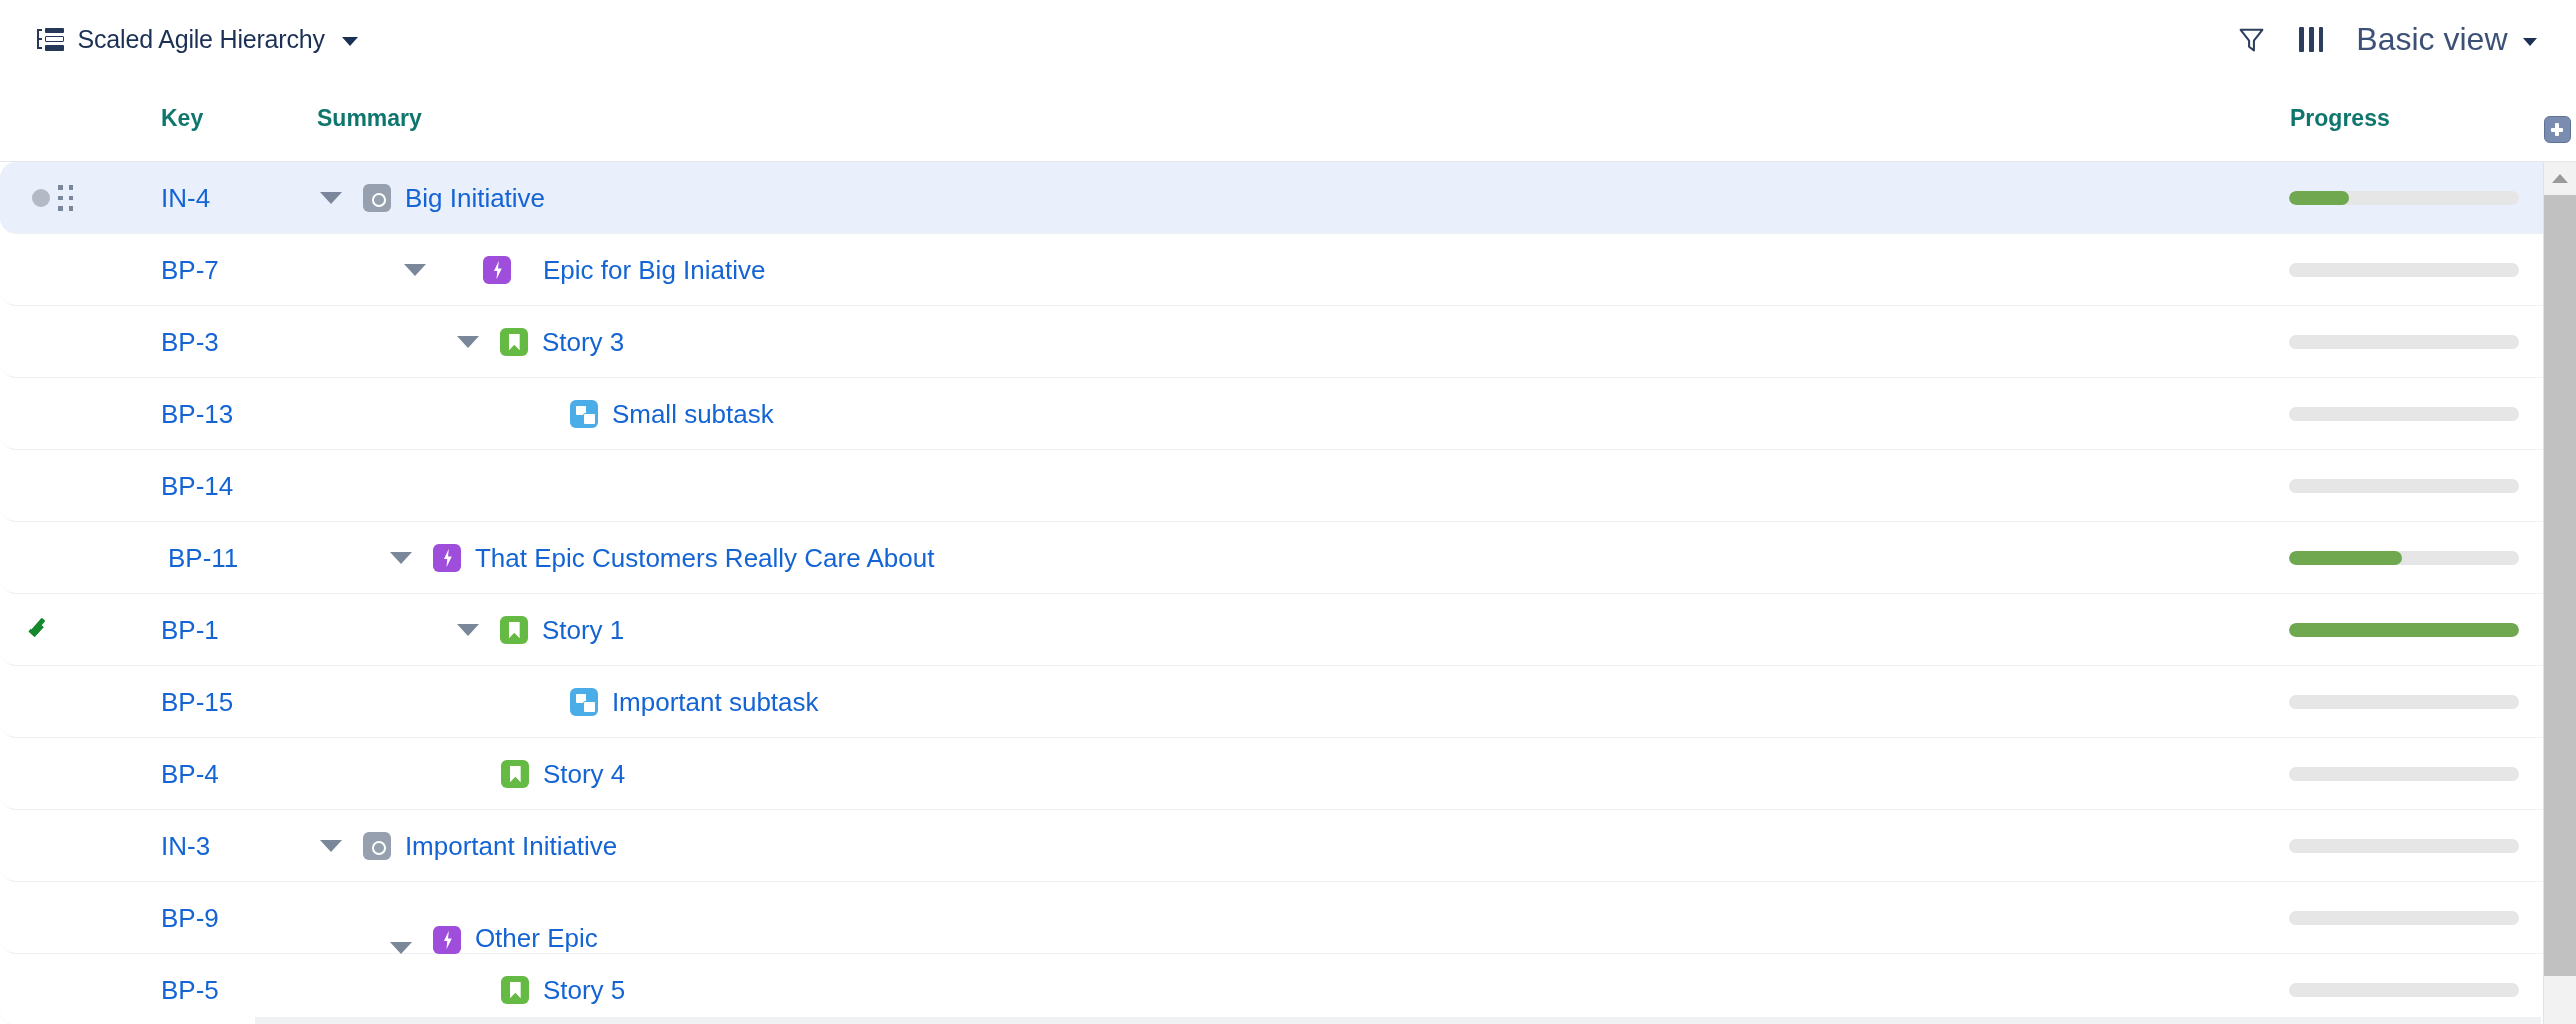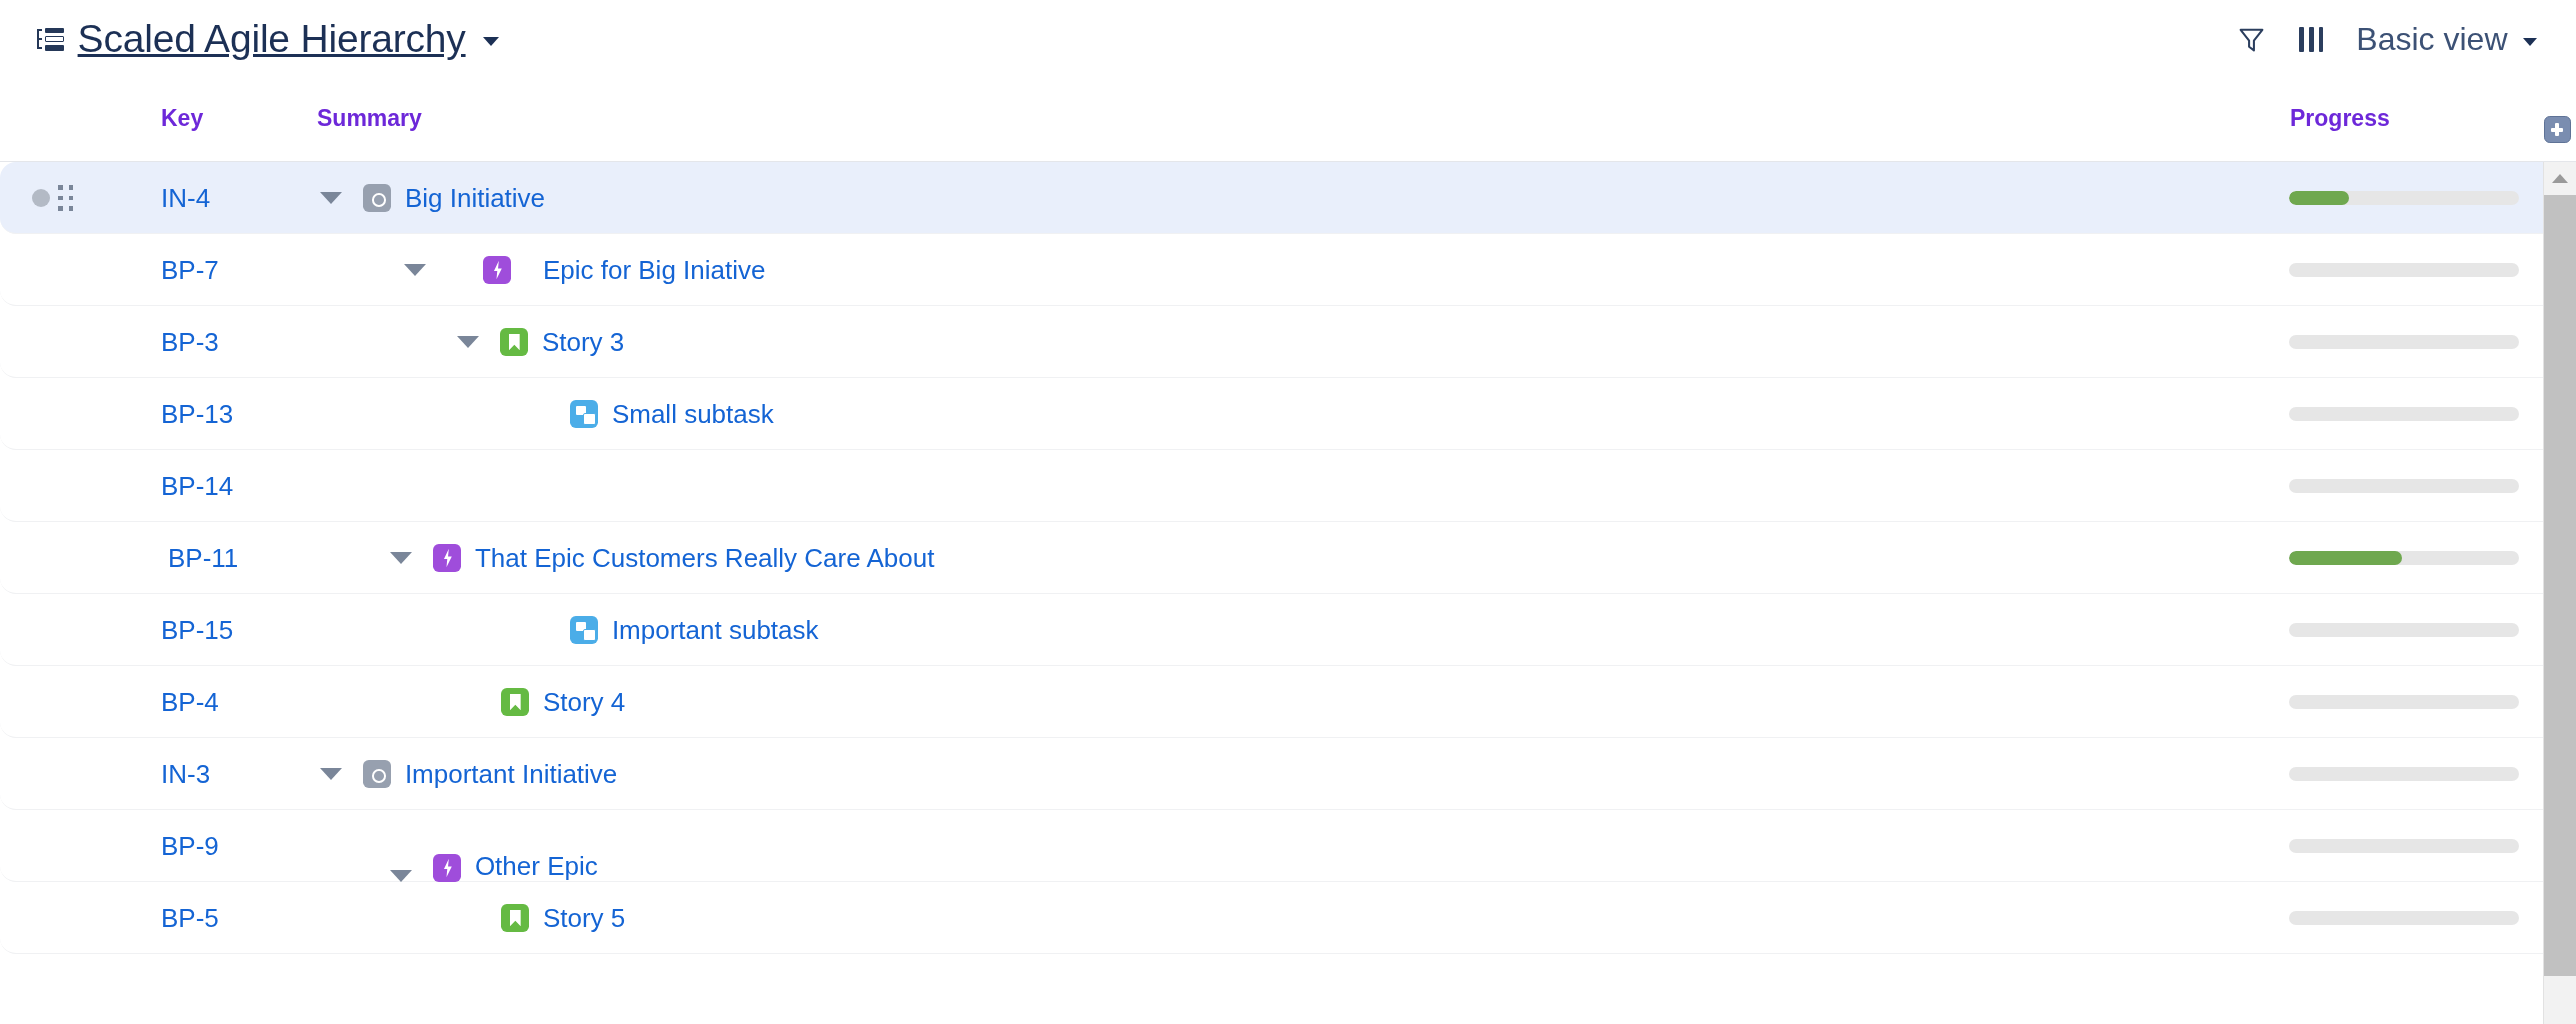--- a/index.html
+++ b/index.html
@@ -39,27 +39,26 @@
   }
   .hierarchy-icon .r1 { left: 9.7px; top: 1px;  width: 19.4px; height: 5.8px; border-radius: 1px; }
   .hierarchy-icon .r2 { left: 9.7px; top: 9.7px; width: 19.4px; height: 5.8px; border-radius: 1px; background:#fff; border:1.6px solid #253858; }
   .hierarchy-icon .r3 { left: 9.7px; top: 18.4px; width: 19.4px; height: 5.8px; border-radius: 1px; }
   .hierarchy-icon .t1 { left: 1.9px;  top: 2.9px;  width: 4.8px;  height: 1.9px; }
   .hierarchy-icon .t2 { left: 1.9px;  top: 11.6px; width: 4.8px;  height: 1.9px; }
   .hierarchy-icon .t3 { left: 1.9px;  top: 20.4px; width: 4.8px;  height: 1.9px; }
   .hierarchy-icon .v1 { left: 1.9px;  top: 2.9px;  width: 1.9px;  height: 19.4px; }
 
   .board-title {
-    font-size: 39px;
+    font-size: 25px;
     color: #1c3055;
     font-weight: 400;
     letter-spacing: -0.2px;
     white-space: nowrap;
     cursor: pointer;
-    text-decoration: underline;
   }
   .chev {
     display: inline-block;
     width: 0; height: 0;
     border-left: 8.7px solid transparent;
     border-right: 8.7px solid transparent;
     border-top: 9.7px solid #1c3055;
     margin-left: 3.9px;
     margin-top: 5.8px;
     cursor: pointer;
@@ -100,21 +99,21 @@
     position: absolute;
     left: 0; top: 78px;
     width: 2576px; height: 84px;
     background: #ffffff;
     border-bottom: 1.9px solid #e4e6ea;
   }
   .col-head .hcell {
     position: absolute;
     font-size: 23px;
     font-weight: bold;
-    color: #6d28d9;
+    color: #0f766e;
     top: 27px;
     white-space: nowrap;
   }
   .h-key { left: 161px; }
   .h-summary { left: 317px; }
   .h-progress { left: 2290px; }
 
   .addcol-btn {
     position: absolute;
     left: 2544px; top: 116px;
@@ -473,20 +472,37 @@
         <div class="itype epic"></div>
         <div class="summary-text">That Epic Customers Really Care About</div>
       </div>
       <div class="cell-progress">
         <div class="pbar">
           <div class="pfill" style="width: 49%;"></div>
         </div>
       </div>
     </div>
     <div class="row">
+      <div class="cell-status">
+        <div class="check-green"></div>
+      </div>
+      <div class="cell-key" style="left: 161px;">BP-1</div>
+      <div class="cell-summary" style="left: 457px;">
+        <div class="tw"></div>
+        <div class="tw-gap"></div>
+        <div class="itype story"></div>
+        <div class="summary-text">Story 1</div>
+      </div>
+      <div class="cell-progress">
+        <div class="pbar">
+          <div class="pfill" style="width: 100%;"></div>
+        </div>
+      </div>
+    </div>
+    <div class="row">
       <div class="cell-status"></div>
       <div class="cell-key" style="left: 161px;">BP-15</div>
       <div class="cell-summary" style="left: 526px;">
         <div class="tw-spacer"></div>
         <div class="tw-gap"></div>
         <div class="itype subtask"></div>
         <div class="summary-text">Important subtask</div>
       </div>
       <div class="cell-progress">
         <div class="pbar">

